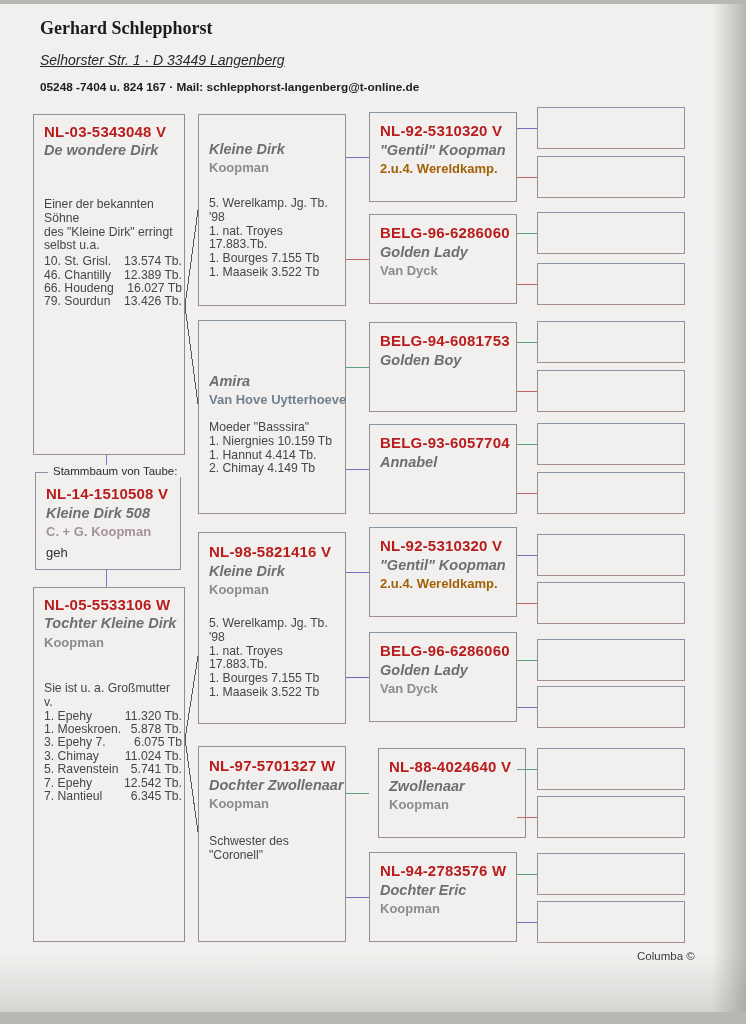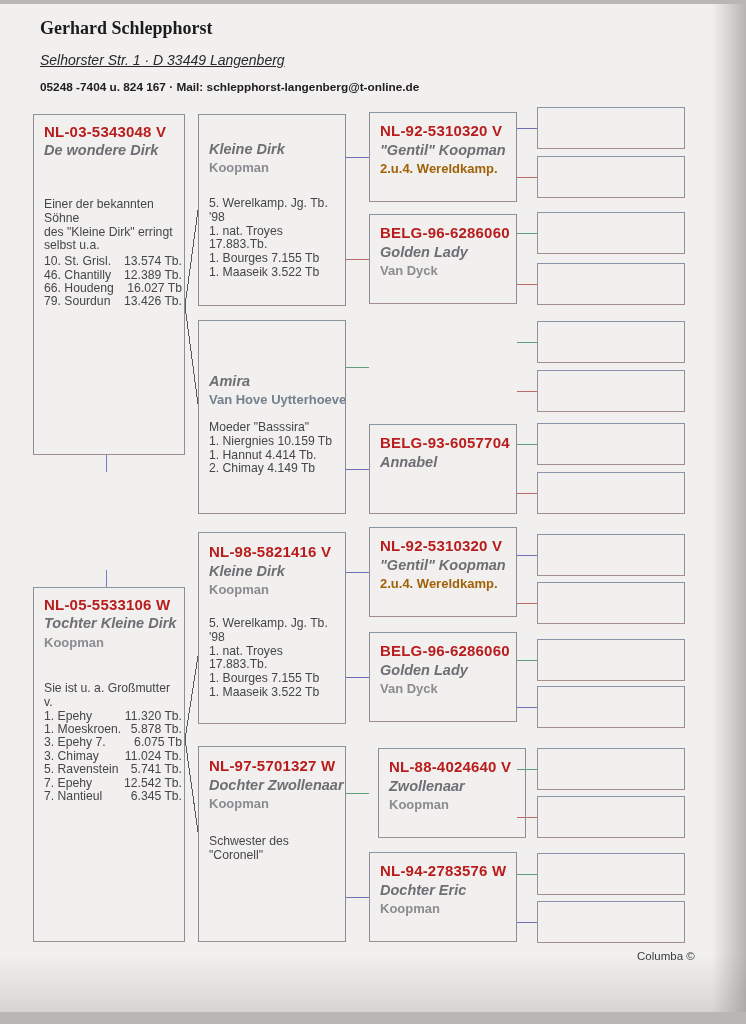--- a/index.html
+++ b/index.html
@@ -106,20 +106,27 @@
           <span>66. Houdeng</span>
           <span>16.027 Tb</span>
         </div>
       <div class="rrow">
           <span>79. Sourdun</span>
           <span>13.426 Tb.</span>
         </div>
     </div>
   </div>
 
+  <div class="subject-frame" style="left:35px;top:468px;width:146px;height:98px;">
+    <div class="subject-legend">Stammbaum von Taube:</div>
+    <div class="ring">NL-14-1510508 V</div>
+    <div class="pname" style="margin-top:3px;">Kleine Dirk 508</div>
+    <div class="strain strain-pink" style="margin-top:3px;">C. + G. Koopman</div>
+    <div class="note" style="margin-top:6px;">geh</div>
+  </div>
 
   <div class="pbox" style="left:33px;top:583px;width:152px;height:355px;">
     <div class="ring">NL-05-5533106 W</div>
     <div class="pname" style="margin-top:2px;">Tochter Kleine Dirk</div>
     <div class="strain" style="margin-top:4px;">Koopman</div>
     <div class="details" style="margin-top:32px;">Sie ist u. a. Großmutter v.</div>
     <div>
       <div class="rrow">
           <span>1. Epehy</span>
           <span>11.320 Tb.</span>
@@ -191,20 +198,24 @@
     <div class="pname" style="margin-top:3px;">"Gentil" Koopman</div>
     <div class="strain strain-green" style="margin-top:3px;">2.u.4. Wereldkamp.</div>
   </div>
 
   <div class="pbox" style="left:369px;top:210px;width:148px;height:90px;padding-top:9px;">
     <div class="ring">BELG-96-6286060</div>
     <div class="pname" style="margin-top:3px;">Golden Lady</div>
     <div class="strain" style="margin-top:3px;">Van Dyck</div>
   </div>
 
+  <div class="pbox" style="left:369px;top:318px;width:148px;height:90px;padding-top:9px;">
+    <div class="ring">BELG-94-6081753</div>
+    <div class="pname" style="margin-top:3px;">Golden Boy</div>
+  </div>
 
   <div class="pbox" style="left:369px;top:420px;width:148px;height:90px;padding-top:9px;">
     <div class="ring">BELG-93-6057704</div>
     <div class="pname" style="margin-top:3px;">Annabel</div>
   </div>
 
   <div class="pbox" style="left:369px;top:523px;width:148px;height:90px;padding-top:9px;">
     <div class="ring">NL-92-5310320 V</div>
     <div class="pname" style="margin-top:3px;">"Gentil" Koopman</div>
     <div class="strain strain-green" style="margin-top:3px;">2.u.4. Wereldkamp.</div>

